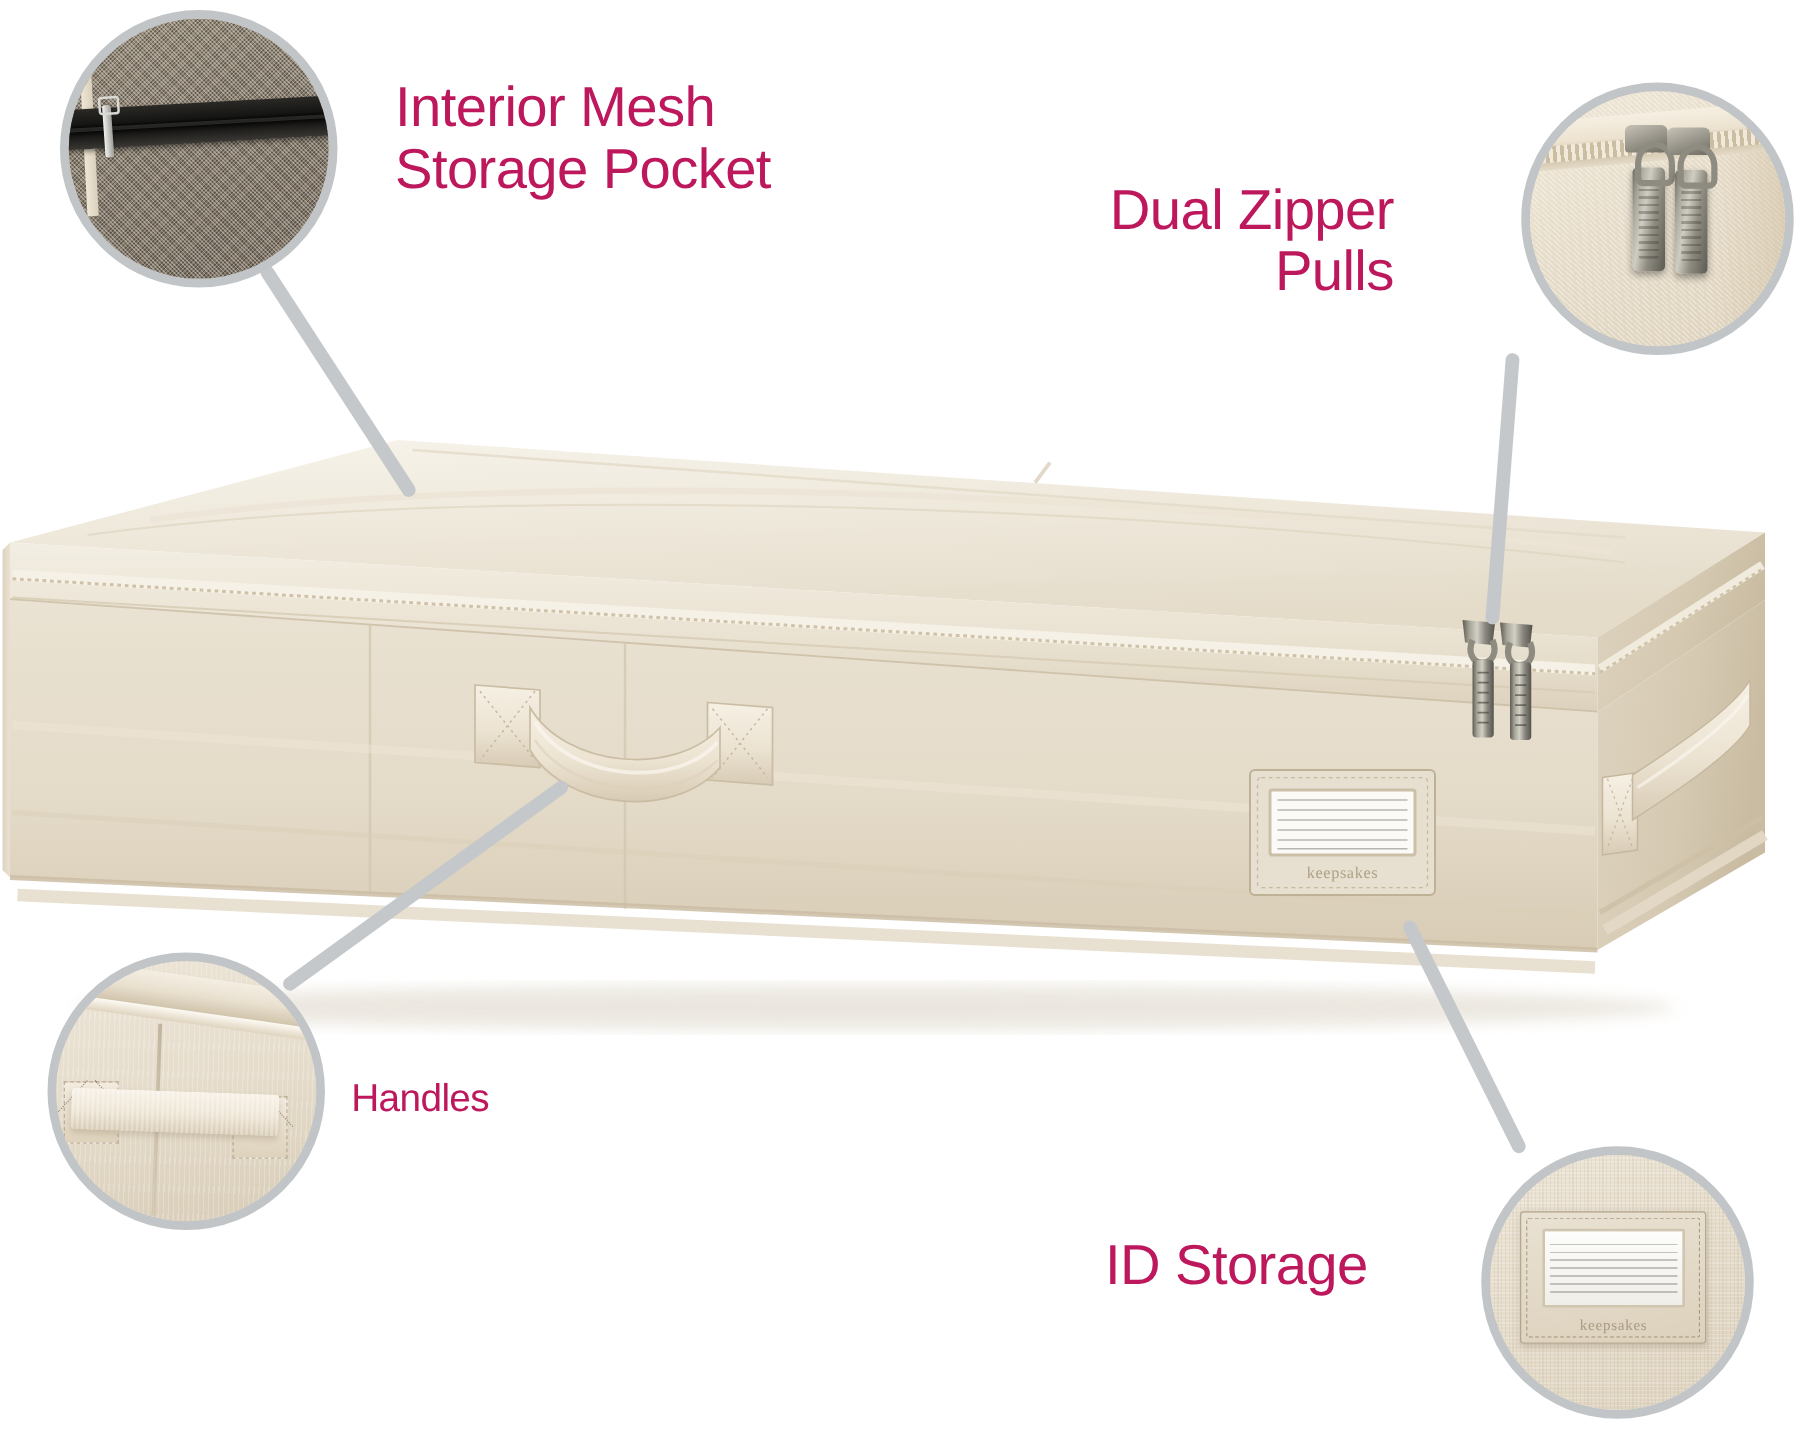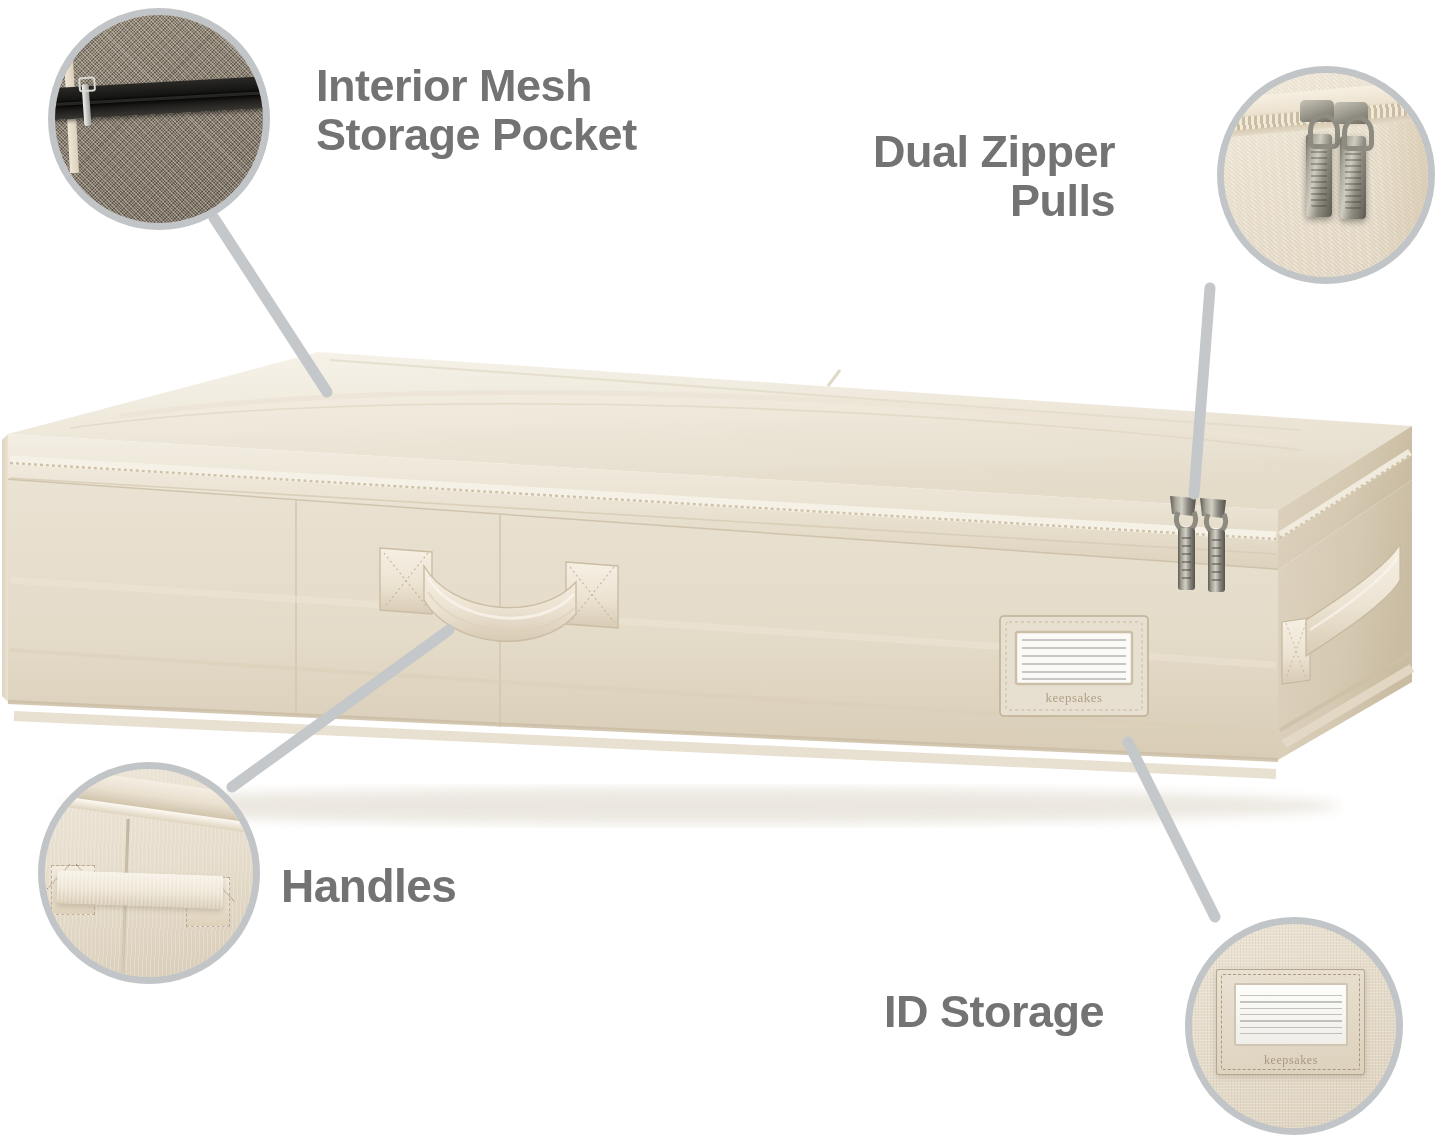--- a/index.html
+++ b/index.html
@@ -3,27 +3,27 @@
 <meta charset="utf-8">
 <style>
   html,body{margin:0;padding:0;background:#ffffff;}
   body{width:1445px;height:1143px;position:relative;overflow:hidden;
        font-family:"Liberation Sans","DejaVu Sans",sans-serif;}
 
   .stage{position:absolute;inset:0;}
 
   
   .label{
-    position:absolute;color:#737373;font-weight:700;
+    position:absolute;color:#be185d;font-weight:400;
     letter-spacing:-0.5px;line-height:1.08;white-space:pre-line;
     font-family:"Liberation Sans","DejaVu Sans",sans-serif;
   }
   #lbl-mesh  {left:316px; top:62px;  font-size:45px;}
-  #lbl-zip   {right:330px;top:128px; font-size:45px;text-align:right;}
-  #lbl-hand  {left:281px; top:862px; font-size:46px;}
+  #lbl-zip   {right:330px;top:144px; font-size:45px;text-align:right;}
+  #lbl-hand  {left:281px; top:862px; font-size:31px;}
   #lbl-id    {left:884px; top:988px; font-size:45px;}
 
   
   .bubble{
     position:absolute;border-radius:50%;
     border:7px solid #c2c5c7;
     overflow:hidden;background:#ded8cd;
     box-sizing:border-box;
   }
   .bubble .inner{position:absolute;inset:0;}

